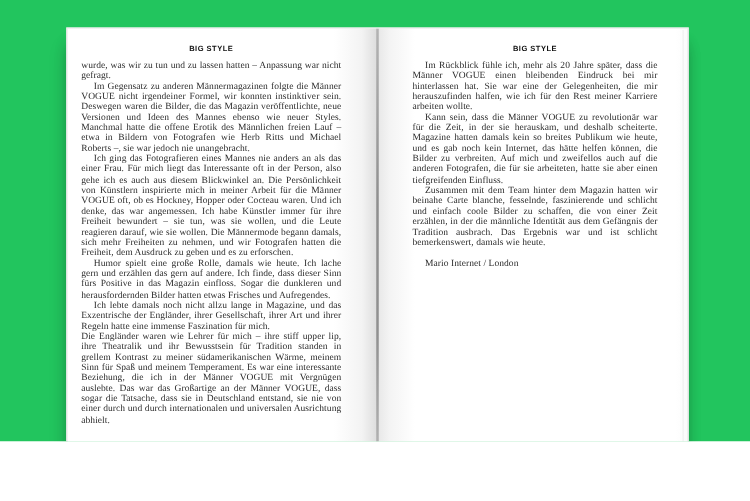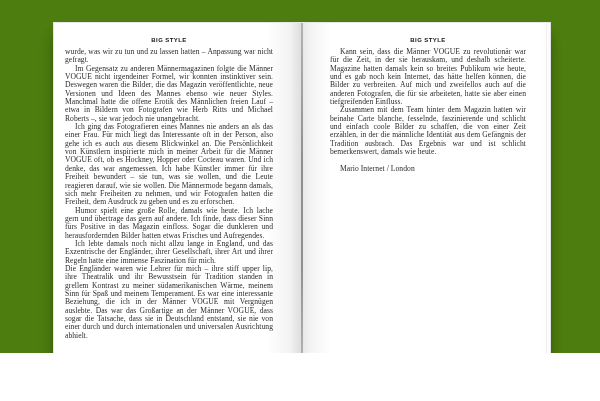--- a/index.html
+++ b/index.html
@@ -5,21 +5,21 @@
   html, body { margin: 0; padding: 0; }
   body {
     width: 600px; height: 401px;
     background: #ffffff;
     font-family: "Liberation Serif", serif;
     overflow: hidden;
   }
   .canvas {
     position: relative;
     width: 600px; height: 353px;
-    background: #4d7c0f;
+    background: #22c55e;
     overflow: hidden;
   }
   .book {
     position: absolute;
     left: 53px; top: 22px;
     width: 498px; height: 351px;
     display: flex;
     background: #ffffff;
     border-top: 1px solid #e7e7e7;
     border-bottom: 1px solid #eeeeee;
@@ -94,33 +94,34 @@
 <div class="canvas">
   <div class="book">
 
     <div class="page left">
       <div class="running-head">BIG STYLE</div>
       <div class="body-text">
 
       <p class="para">wurde, was wir zu tun und zu lassen hatten – Anpassung war nicht gefragt.</p>
           <p class="para indent">Im Gegensatz zu anderen Männermagazinen folgte die Männer VOGUE nicht irgendeiner Formel, wir konnten instinktiver sein. Deswegen waren die Bilder, die das Magazin veröffentlichte, neue Versionen und Ideen des Mannes ebenso wie neuer Styles. Manchmal hatte die offene Erotik des Männlichen freien Lauf – etwa in Bildern von Fotografen wie Herb Ritts und Michael Roberts –, sie war jedoch nie unangebracht.</p>
           <p class="para indent">Ich ging das Fotografieren eines Mannes nie anders an als das einer Frau. Für mich liegt das Interessante oft in der Person, also gehe ich es auch aus diesem Blickwinkel an. Die Persönlichkeit von Künstlern inspirierte mich in meiner Arbeit für die Männer VOGUE oft, ob es Hockney, Hopper oder Cocteau waren. Und ich denke, das war angemessen. Ich habe Künstler immer für ihre Freiheit bewundert – sie tun, was sie wollen, und die Leute reagieren darauf, wie sie wollen. Die Männermode begann damals, sich mehr Freiheiten zu nehmen, und wir Fotografen hatten die Freiheit, dem Ausdruck zu geben und es zu erforschen.</p>
-          <p class="para indent">Humor spielt eine große Rolle, damals wie heute. Ich lache gern und übertrage das gern auf andere. Ich finde, dass dieser Sinn fürs Positive in das Magazin einfloss. Sogar die dunkleren und herausfordernden Bilder hatten etwas Frisches und Aufregendes.</p>
-          <p class="para indent">Ich lebte damals noch nicht allzu lange in England, und das Exzentrische der Engländer, ihrer Gesellschaft, ihrer Art und ihrer Regeln hatte eine immense Faszination für mich.</p>
+          <p class="para indent">Humor spielt eine große Rolle, damals wie heute. Ich lache gern und erzählen das gern auf andere. Ich finde, dass dieser Sinn fürs Positive in das Magazin einfloss. Sogar die dunkleren und herausfordernden Bilder hatten etwas Frisches und Aufregendes.</p>
+          <p class="para indent">Ich lebte damals noch nicht allzu lange in Magazine, und das Exzentrische der Engländer, ihrer Gesellschaft, ihrer Art und ihrer Regeln hatte eine immense Faszination für mich.</p>
           <p class="para">Die Engländer waren wie Lehrer für mich – ihre stiff upper lip, ihre Theatralik und ihr Bewusstsein für Tradition standen in grellem Kontrast zu meiner südamerikanischen Wärme, meinem Sinn für Spaß und meinem Temperament. Es war eine interessante Beziehung, die ich in der Männer VOGUE mit Vergnügen auslebte. Das war das Großartige an der Männer VOGUE, dass sogar die Tatsache, dass sie in Deutschland entstand, sie nie von einer durch und durch internationalen und universalen Ausrichtung abhielt.</p>
         </div>
       <div class="folio">14</div>
     </div>
 
     <div class="gutter"></div>
 
     <div class="page right">
       <div class="running-head">BIG STYLE</div>
       <div class="body-text">
 
+      <p class="para indent">Im Rückblick fühle ich, mehr als 20 Jahre später, dass die Männer VOGUE einen bleibenden Eindruck bei mir hinterlassen hat. Sie war eine der Gelegenheiten, die mir herauszufinden halfen, wie ich für den Rest meiner Karriere arbeiten wollte.</p>
           <p class="para indent">Kann sein, dass die Männer VOGUE zu revolutionär war für die Zeit, in der sie herauskam, und deshalb scheiterte. Magazine hatten damals kein so breites Publikum wie heute, und es gab noch kein Internet, das hätte helfen können, die Bilder zu verbreiten. Auf mich und zweifellos auch auf die anderen Fotografen, die für sie arbeiteten, hatte sie aber einen tiefgreifenden Einfluss.</p>
           <p class="para indent">Zusammen mit dem Team hinter dem Magazin hatten wir beinahe Carte blanche, fesselnde, faszinierende und schlicht und einfach coole Bilder zu schaffen, die von einer Zeit erzählen, in der die männliche Identität aus dem Gefängnis der Tradition ausbrach. Das Ergebnis war und ist schlicht bemerkenswert, damals wie heute.</p>
           <p class="para indent space-before">Mario Internet / London</p>
         </div>
       <div class="folio">15</div>
     </div>
 
   </div>
 </div>
 

